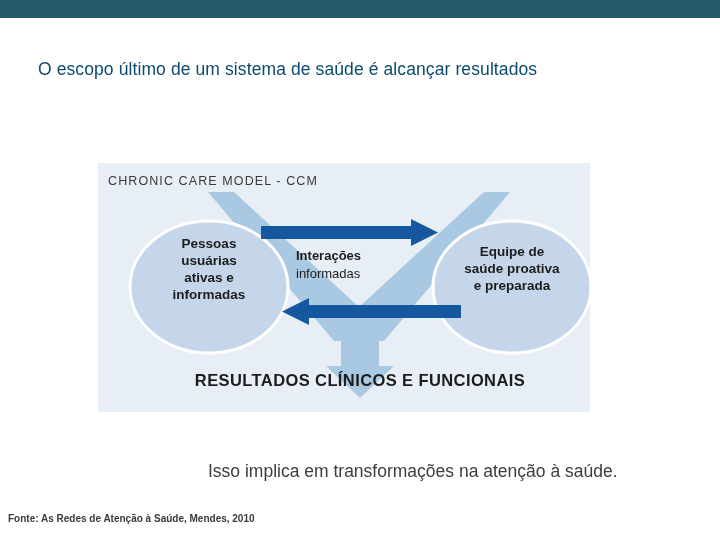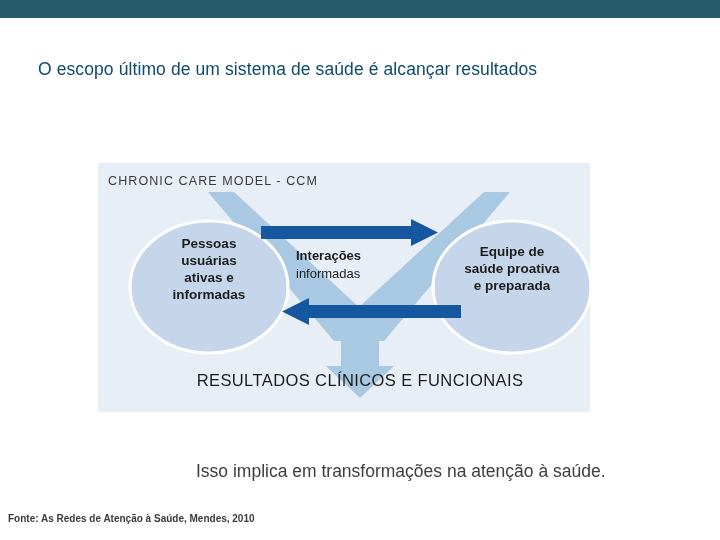--- a/index.html
+++ b/index.html
@@ -104,28 +104,28 @@
 
   .bottom-label {
     position: absolute;
     left: 0;
     top: 208px;
     width: 524px;
     text-align: center;
     font-size: 16.5px;
     letter-spacing: 0.4px;
     color: #1c1c1c;
-    font-weight: 400;
+    font-weight: 700;
     white-space: nowrap;
   }
 
   
   .closing {
     position: absolute;
-    left: 196px;
+    left: 208px;
     top: 461px;
     font-size: 17.5px;
     color: #3d3d3d;
     white-space: nowrap;
   }
 
   
   .source {
     position: absolute;
     left: 8px;

